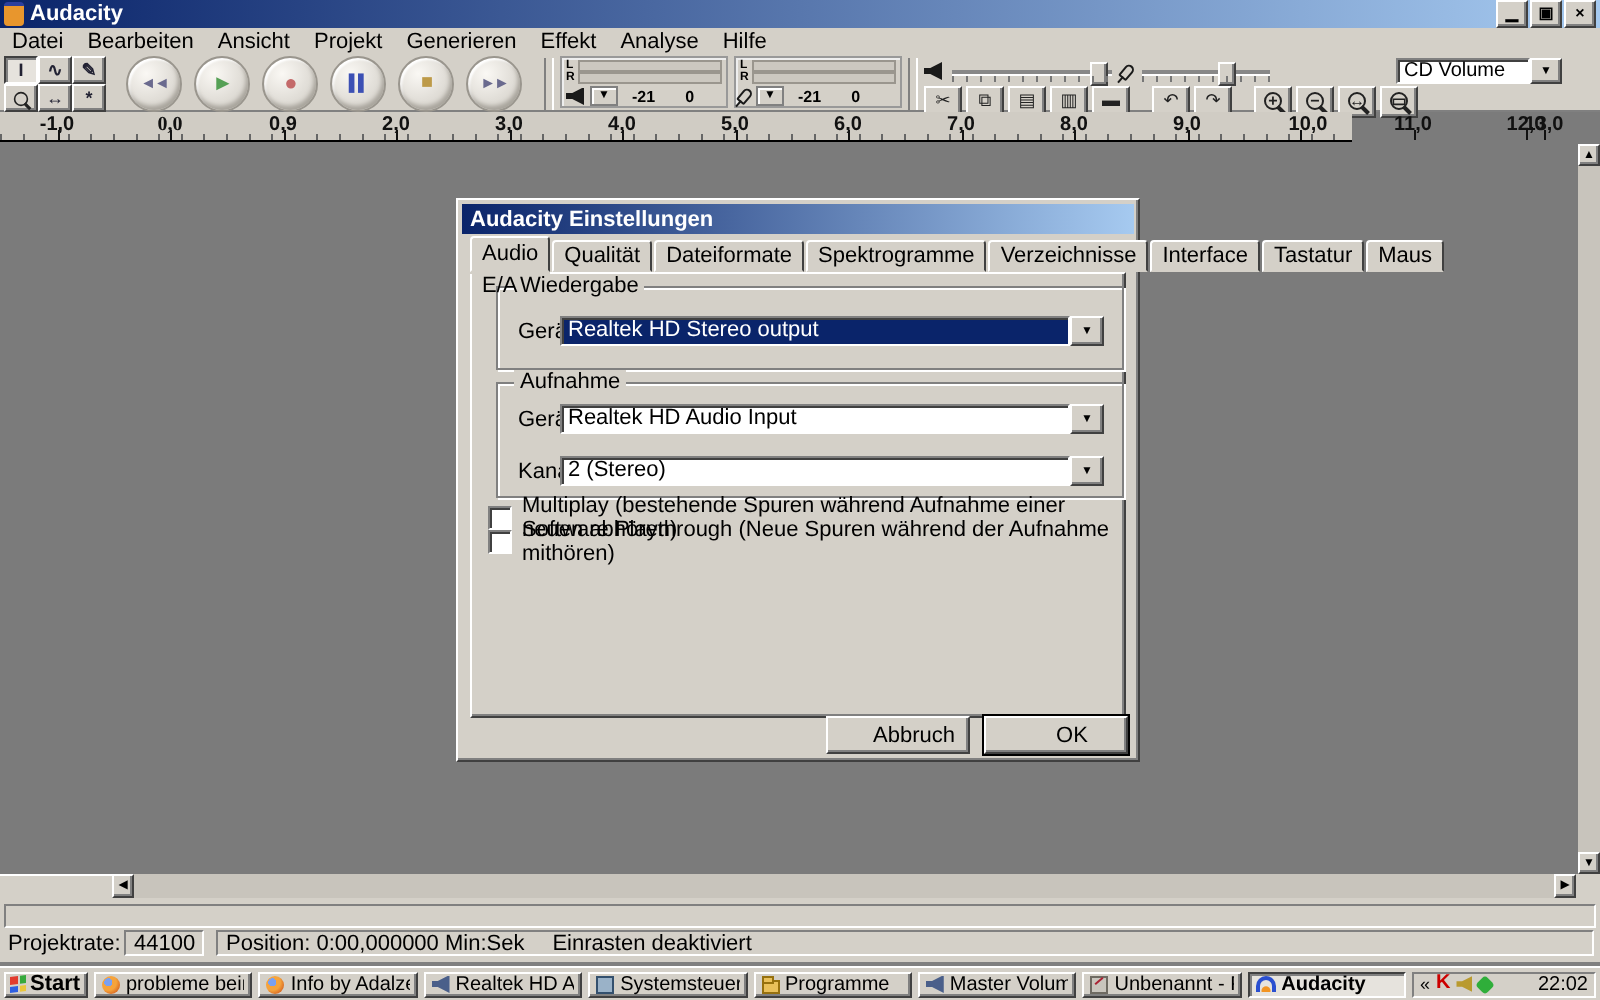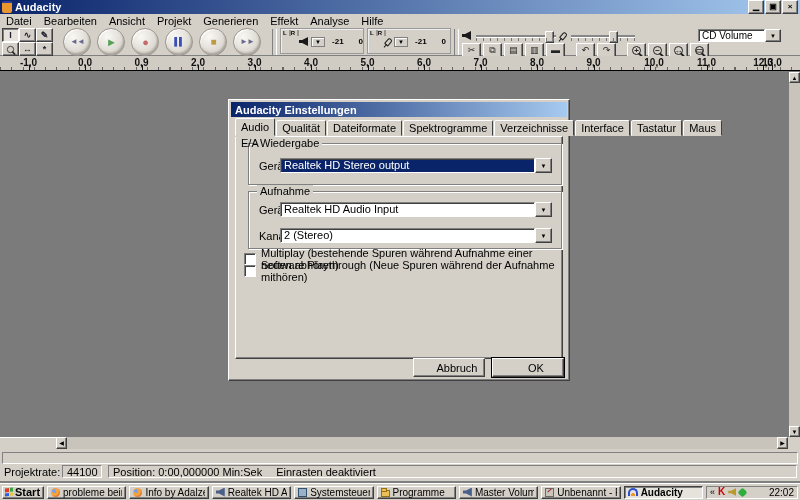--- a/index.html
+++ b/index.html
@@ -20,21 +20,21 @@
   .menu-item{padding:0 6px;height:13px;line-height:13px;}
   
   .toolbar{left:0;top:28px;width:800px;height:28px;background:#d4d0c8;border-bottom:1px solid #808080;display:flex;align-items:flex-start;padding-left:2px;box-sizing:border-box;}
   .palette{display:grid;grid-template-columns:17px 17px 17px;grid-template-rows:14px 14px;margin-top:0;}
   .tool-btn{display:flex;align-items:center;justify-content:center;font-size:9px;font-weight:bold;color:#223;}
   .tool-btn .mag{transform:scale(.8);}
   .transport{display:flex;align-items:center;gap:6px;margin:1px 8px 0 10px;height:26px;}
   .tbtn{width:26px;height:26px;border-radius:50%;background:radial-gradient(circle at 35% 30%,#faf8f4,#ccc8c0);border:1px solid #9a968e;box-shadow:inset -1px -2px 2px #a8a49c, inset 1px 1px 1px #fff;display:flex;align-items:center;justify-content:center;font-size:8px;letter-spacing:-1px;line-height:1;}
   .vsep{width:3px;height:26px;border-left:1px solid #808080;border-right:1px solid #fff;margin:1px 3px 0 3px;}
   .meters{display:flex;gap:3px;margin-top:0;}
-  .meter{width:84px;height:26px;background:#d4d0c8;border:1px solid #999;box-shadow:inset 1px 1px 0 #eee;padding:1px 2px;box-sizing:border-box;display:flex;flex-direction:row;}
+  .meter{width:84px;height:26px;background:#d4d0c8;border:1px solid #999;box-shadow:inset 1px 1px 0 #eee;padding:1px 2px;box-sizing:border-box;display:flex;flex-direction:column;}
   .mrow{display:flex;align-items:center;gap:2px;height:6px;font-size:6px;font-weight:bold;line-height:1;}
   .mbar{flex:1;height:4px;border:1px solid #9a968e;background:#ccc8c0;}
   .mscale{display:flex;align-items:center;gap:3px;margin-top:1px;font-size:8px;font-weight:bold;}
   .mscale .min{margin-left:4px;}
   .mscale .max{margin-left:12px;}
   .spk{display:inline-block;width:9px;height:9px;background:#1a1a1a;clip-path:polygon(0 33%,35% 33%,100% 0,100% 100%,35% 67%,0 67%);}
   .mic{display:inline-block;width:5px;height:8px;border:1px solid #1a1a1a;border-radius:3px 3px 1px 1px;position:relative;transform:rotate(40deg);box-sizing:border-box;}
   .mic::after{content:"";position:absolute;left:1px;bottom:-4px;width:1px;height:4px;background:#1a1a1a;}
   .dd{display:inline-flex;align-items:center;justify-content:center;width:12px;height:8px;background:#d4d0c8;border:1px solid #808080;box-shadow:inset 1px 1px 0 #fff;font-size:6px;line-height:1;}
   .rightcol{display:flex;flex-direction:column;margin-top:0;}
@@ -46,21 +46,21 @@
   .thumb{position:absolute;top:-4px;width:7px;height:10px;background:#d4d0c8;border:1px solid;border-color:#fff #404040 #404040 #fff;box-shadow:inset -1px -1px 0 #808080;}
   .combo{display:flex;height:13px;margin-left:10px;padding-left:48px;}
   .combo-field{width:62px;background:#fff;border:1px solid;border-color:#808080 #fff #fff #808080;box-shadow:inset 1px 1px 0 #404040;font-size:10px;line-height:12px;padding-left:3px;white-space:nowrap;overflow:hidden;}
   .combo-arrow{width:14px;display:flex;align-items:center;justify-content:center;font-size:6px;}
   .editrow{display:flex;align-items:center;gap:2px;height:15px;margin-top:1px;}
   .ebtn{width:17px;height:14px;display:flex;align-items:center;justify-content:center;font-size:9px;line-height:1;color:#222;}
   .tsep{width:7px;}
   .mag{position:relative;display:inline-flex;align-items:center;justify-content:center;width:9px;height:9px;border:1px solid #222;border-radius:50%;font-size:8px;font-weight:bold;color:#222;box-sizing:border-box;}
   .mag::after{content:"";position:absolute;width:5px;height:2px;background:#222;bottom:-2px;right:-3px;transform:rotate(45deg);}
   
-  .ruler{left:0;top:56px;width:800px;height:15px;background:#d0ccc4;border-bottom:1px solid #000;box-sizing:border-box;
+  .ruler{left:0;top:56px;width:676px;height:15px;background:#d0ccc4;border-bottom:1px solid #000;box-sizing:border-box;
     background-image:repeating-linear-gradient(90deg,#666 0 1px,transparent 1px 11.3px);background-size:100% 3px;background-position:0 100%;background-repeat:no-repeat;}
   .rlabel{position:absolute;top:1px;transform:translateX(-50%);font-size:10px;font-weight:bold;color:#111;white-space:nowrap;}
   .rtick{position:absolute;bottom:0;width:1px;height:5px;background:#111;}
   
   .workspace{left:0;top:71px;width:800px;height:366px;background:#7b7b7b;}
   .vscroll{left:789px;top:72px;width:11px;height:365px;background:#c8c4bc;display:flex;flex-direction:column;justify-content:space-between;}
   .sbtn{width:11px;height:11px;display:flex;align-items:center;justify-content:center;font-size:6px;line-height:1;box-sizing:border-box;}
   .hscroll{left:0;top:437px;width:800px;height:12px;display:flex;}
   .hspacer{width:56px;background:#d4d0c8;border-top:1px solid #fff;}
   .htrack{flex:1;background:#c8c4bc;}
@@ -248,21 +248,21 @@
           <span class="ebtn raised">
             <span class="mag">▭</span>
           </span>
         </div>
     </div>
   </div>
 
   <div class="abs ruler" id="ruler">
       <span class="rlabel" style="left: 28.5px;">-1,0</span>
       <span class="rtick" style="left: 28.5px;"></span>
-      <span class="rlabel" style="left: 85px;">0,0</span>
+      <span class="rlabel" style="left: 85px; font-family: Liberation Serif, serif;">0,0</span>
       <span class="rtick" style="left: 85px;"></span>
       <span class="rlabel" style="left: 141.5px;">0,9</span>
       <span class="rtick" style="left: 141.5px;"></span>
       <span class="rlabel" style="left: 198px;">2,0</span>
       <span class="rtick" style="left: 198px;"></span>
       <span class="rlabel" style="left: 254.5px;">3,0</span>
       <span class="rtick" style="left: 254.5px;"></span>
       <span class="rlabel" style="left: 311px;">4,0</span>
       <span class="rtick" style="left: 311px;"></span>
       <span class="rlabel" style="left: 367.5px;">5,0</span>

